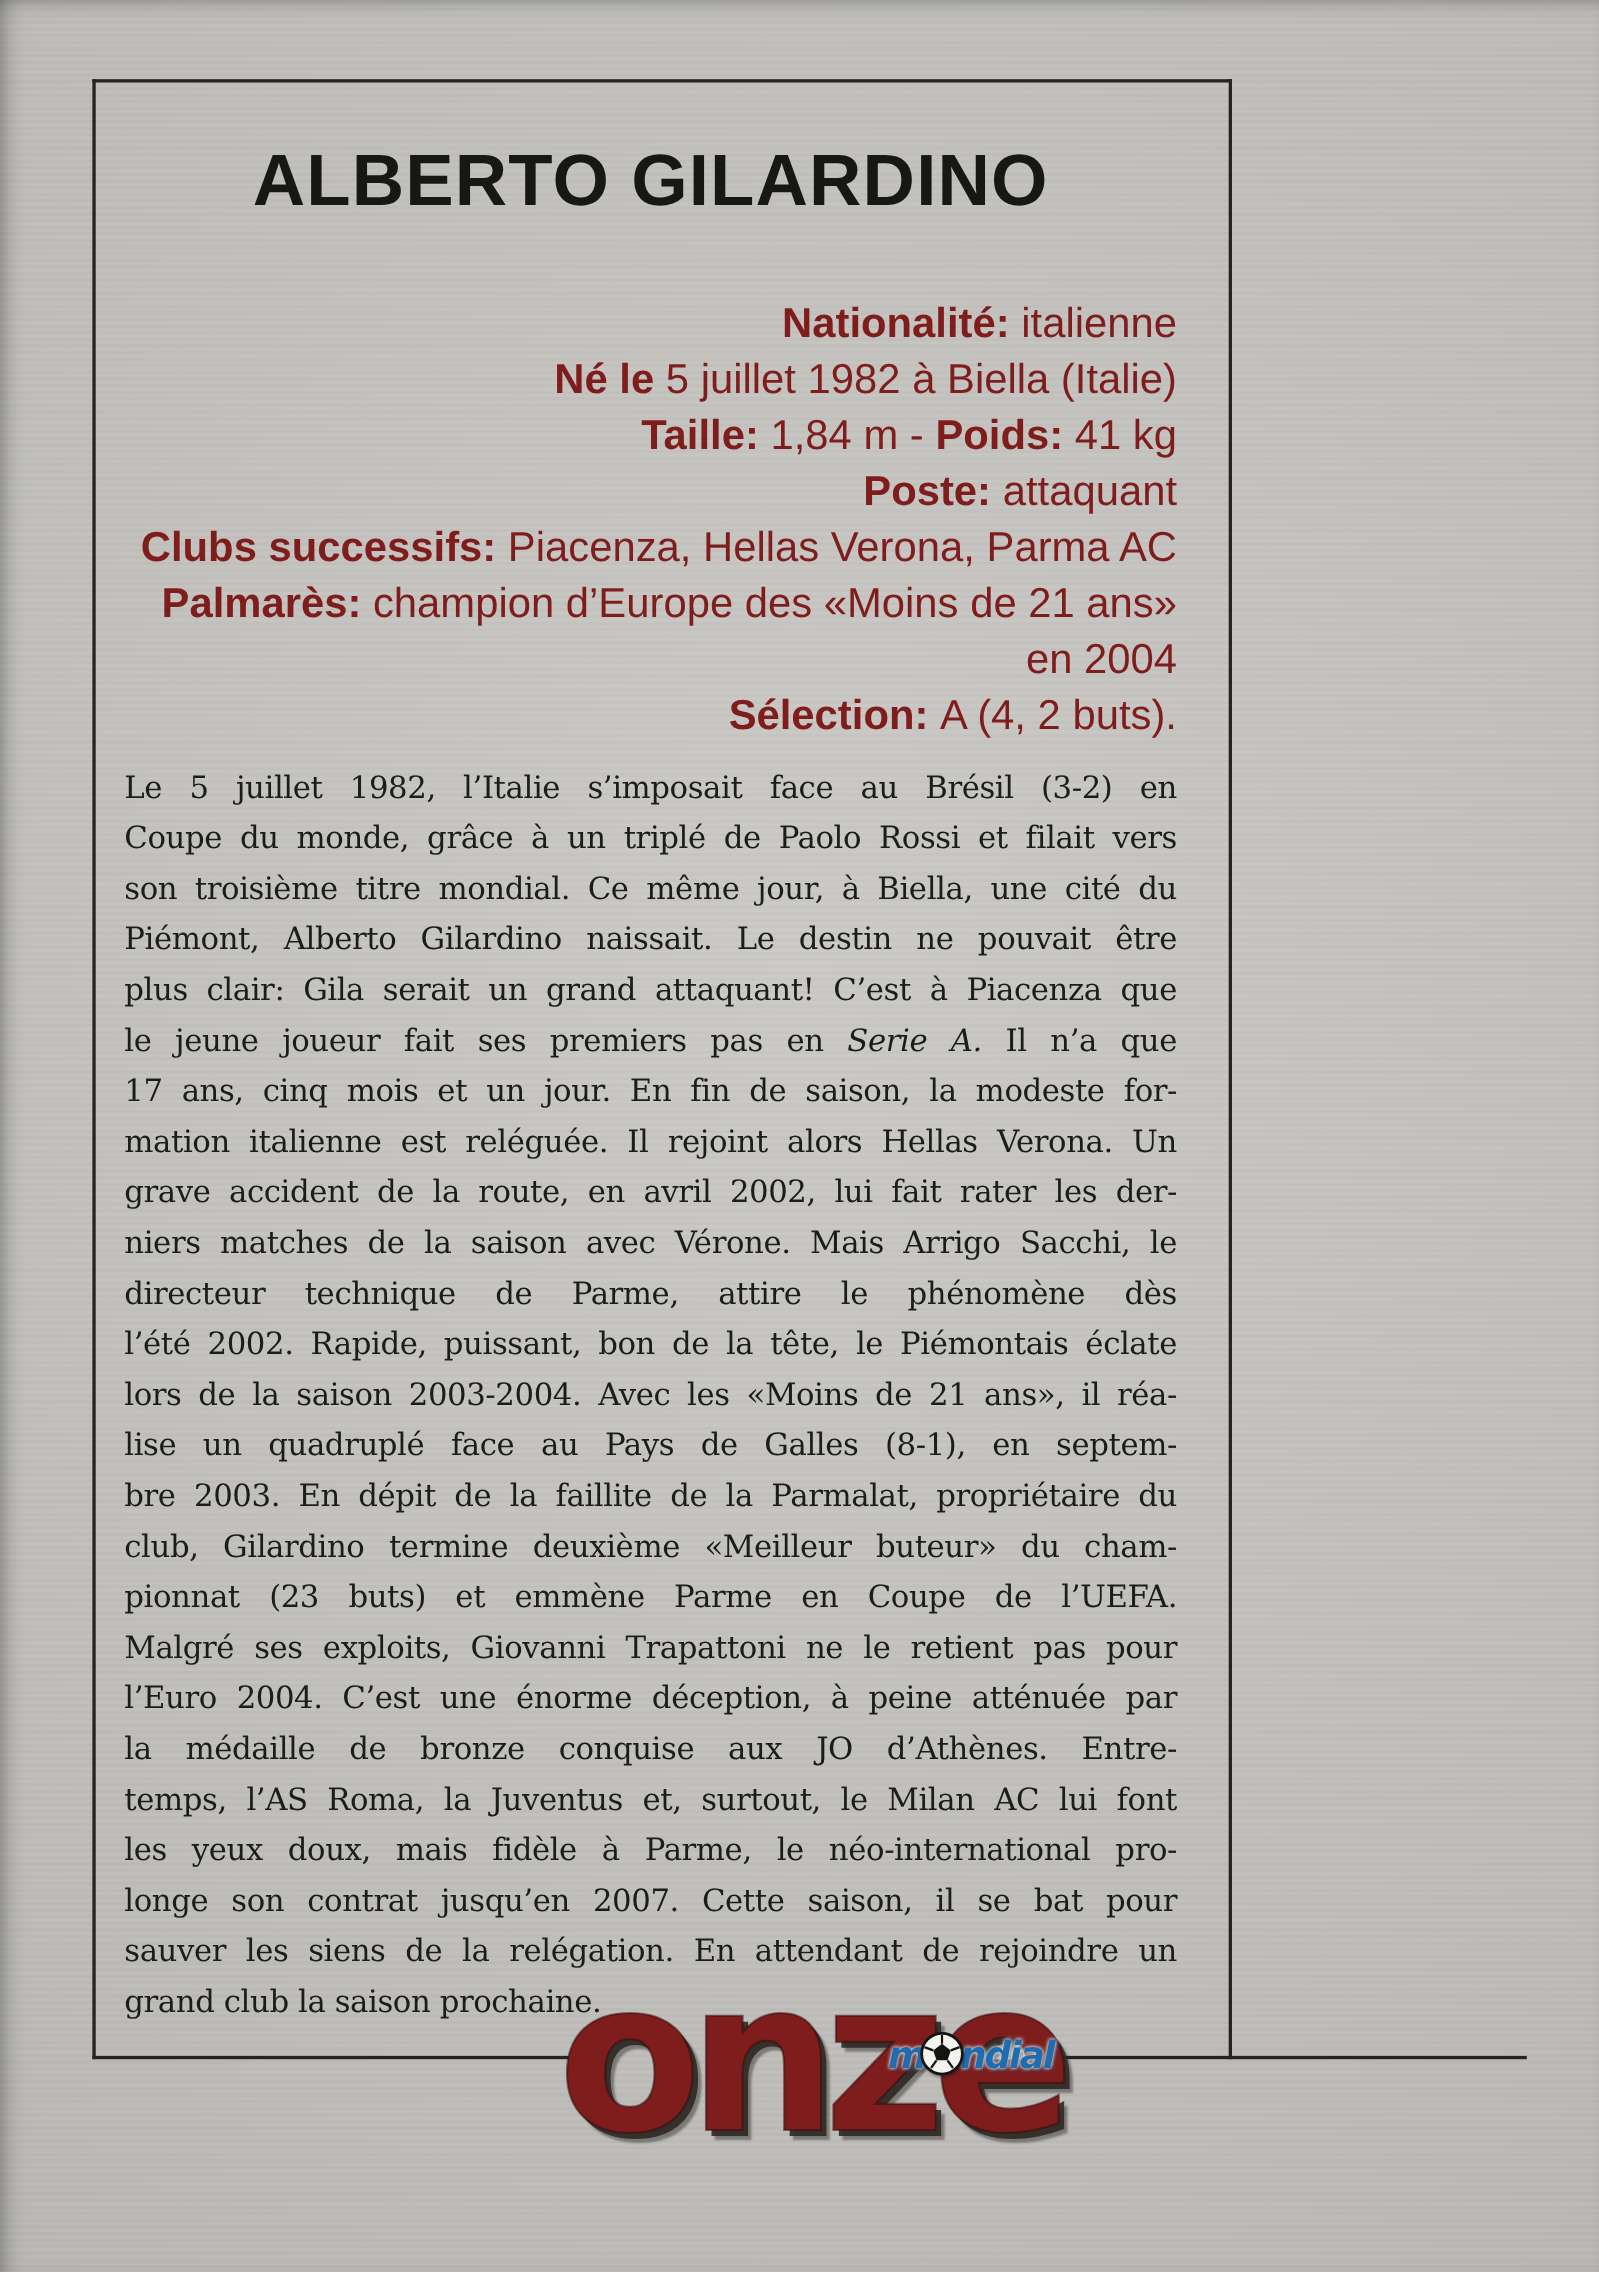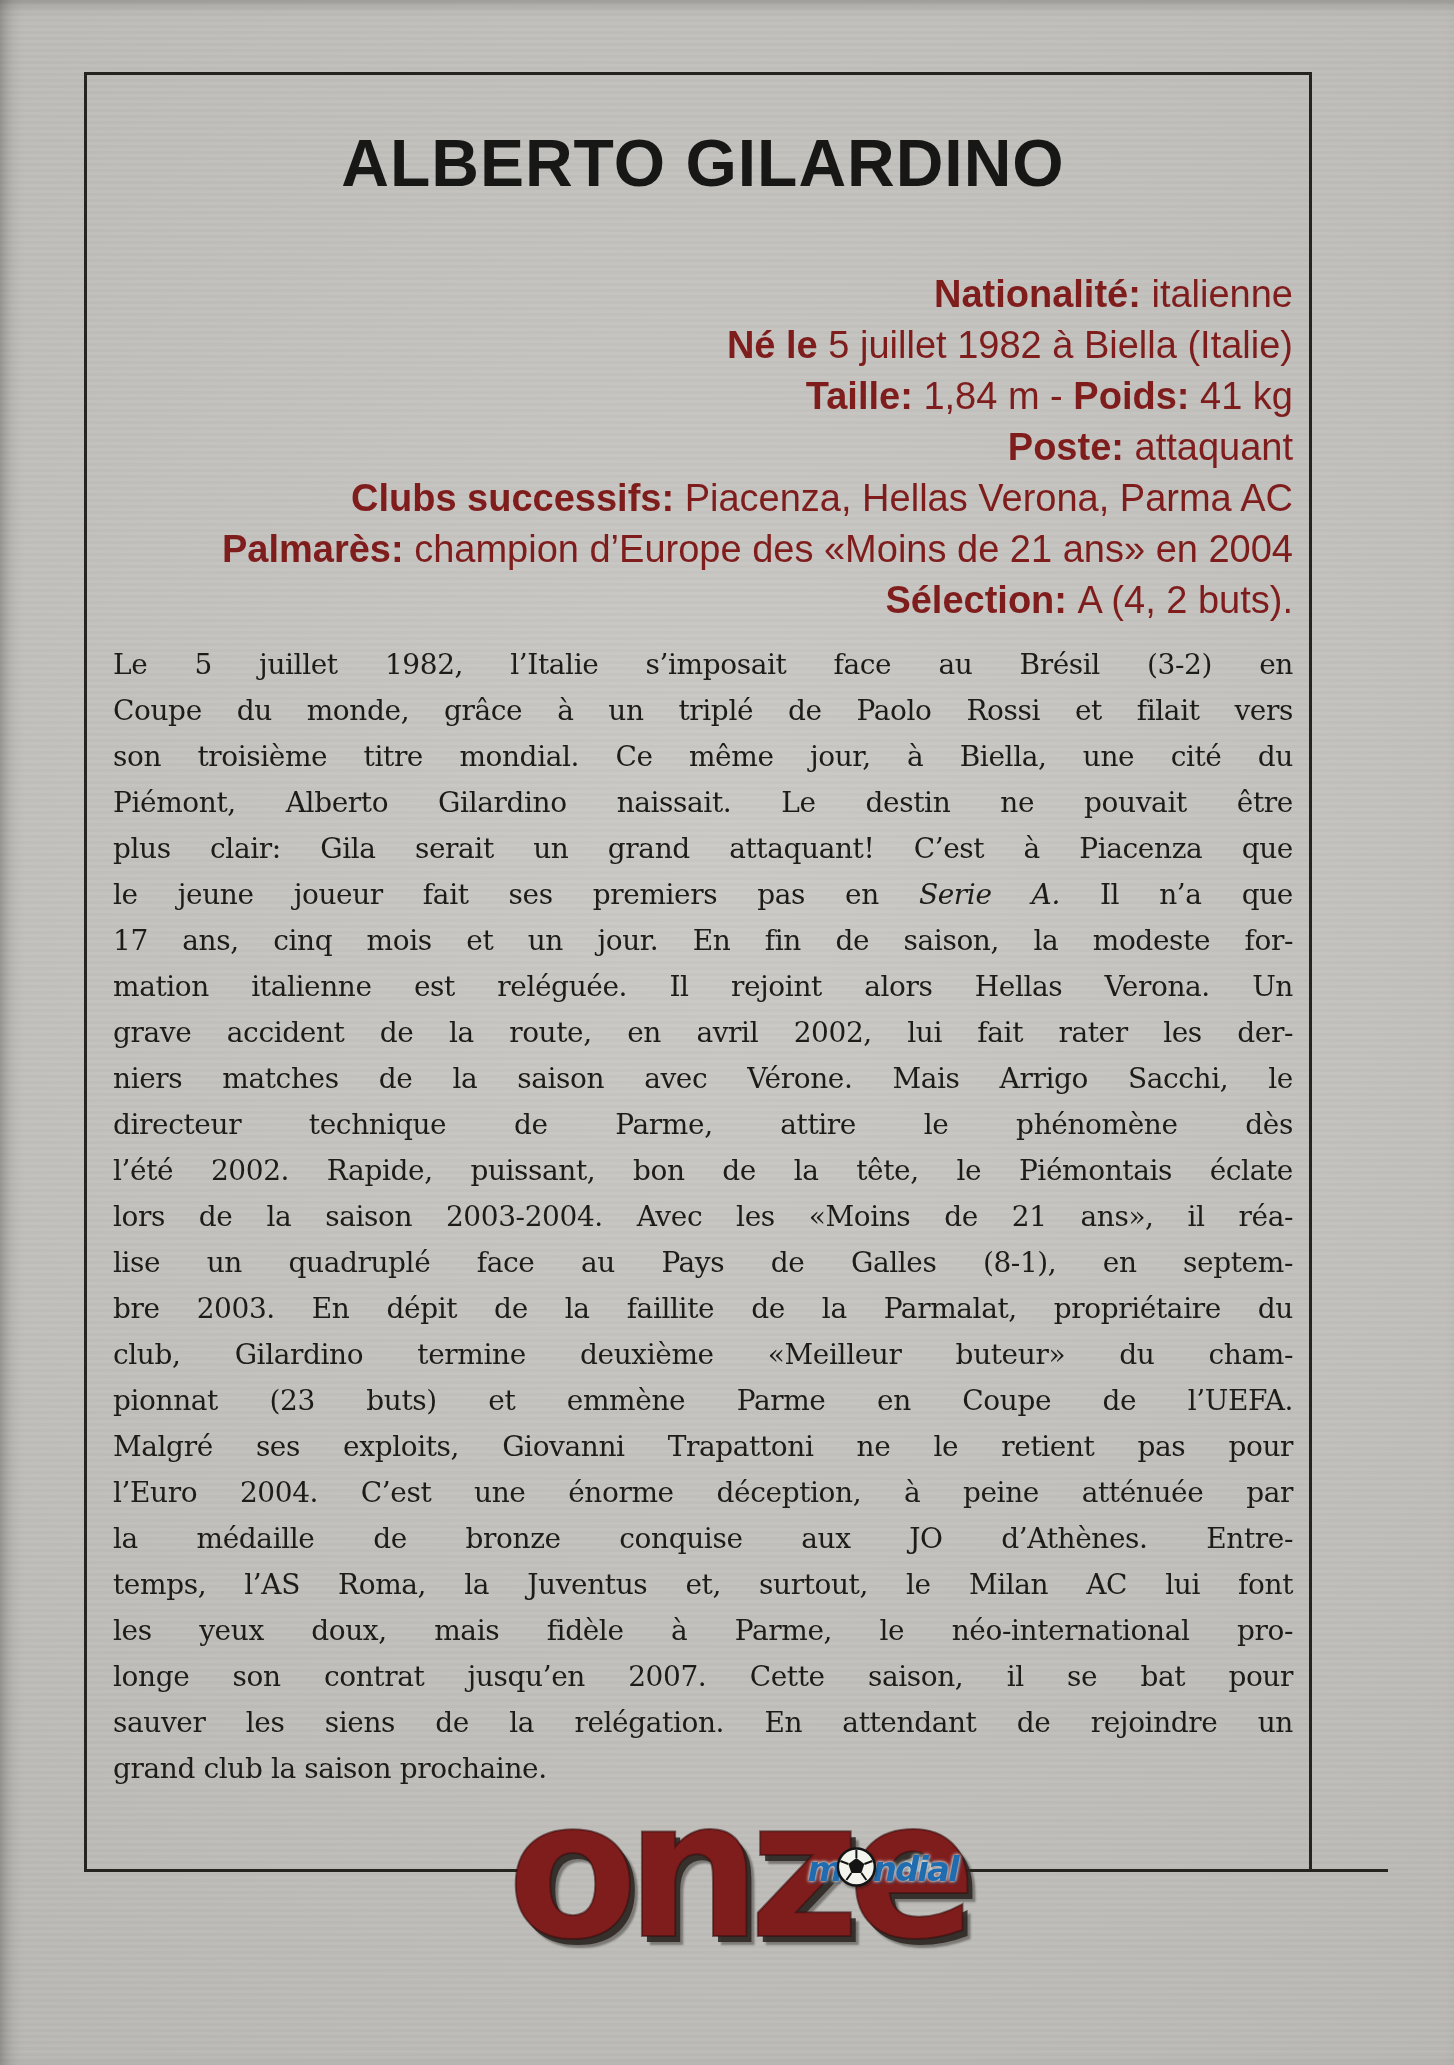--- a/index.html
+++ b/index.html
@@ -7,23 +7,23 @@
     width:1454px;height:2065px;position:relative;overflow:hidden;
     background:
       radial-gradient(ellipse 120% 90% at 50% 42%, rgba(255,255,255,0.10), rgba(0,0,0,0.07) 88%),
       repeating-linear-gradient(0deg, rgba(255,255,255,0.025) 0 3px, rgba(0,0,0,0.02) 3px 6px),
       #c5c4c0;
     box-shadow: inset 14px 0 20px -12px rgba(0,0,0,.35), inset 0 12px 18px -12px rgba(0,0,0,.28);
     font-family:"Liberation Sans", sans-serif;
     color:#1d1d1b;
   }
   .card{
-    position:absolute; left:84px; top:72px; width:1228px; height:1800px;
+    position:absolute; left:84px; top:72px; width:1036px; height:1800px;
     border:3px solid #26241f; border-bottom:none; box-sizing:border-box;
-    padding:52px 16px 0 26px;
+    padding:52px 47px 0 26px;
   }
   .bline{position:absolute; top:1869px; height:3px; background:#26241f;}
   .bline-left{left:84px; width:434px;}
   .bline-right{left:950px; width:438px;}
   .title{
     text-align:center; font-size:66px; font-weight:bold; letter-spacing:1px;
     line-height:72px; margin:0 0 70px 0; color:#171715;
   }
   .info{ text-align:right; font-size:38px; line-height:51px; color:#7f1d1d;}
   .info .b{font-weight:bold;}

